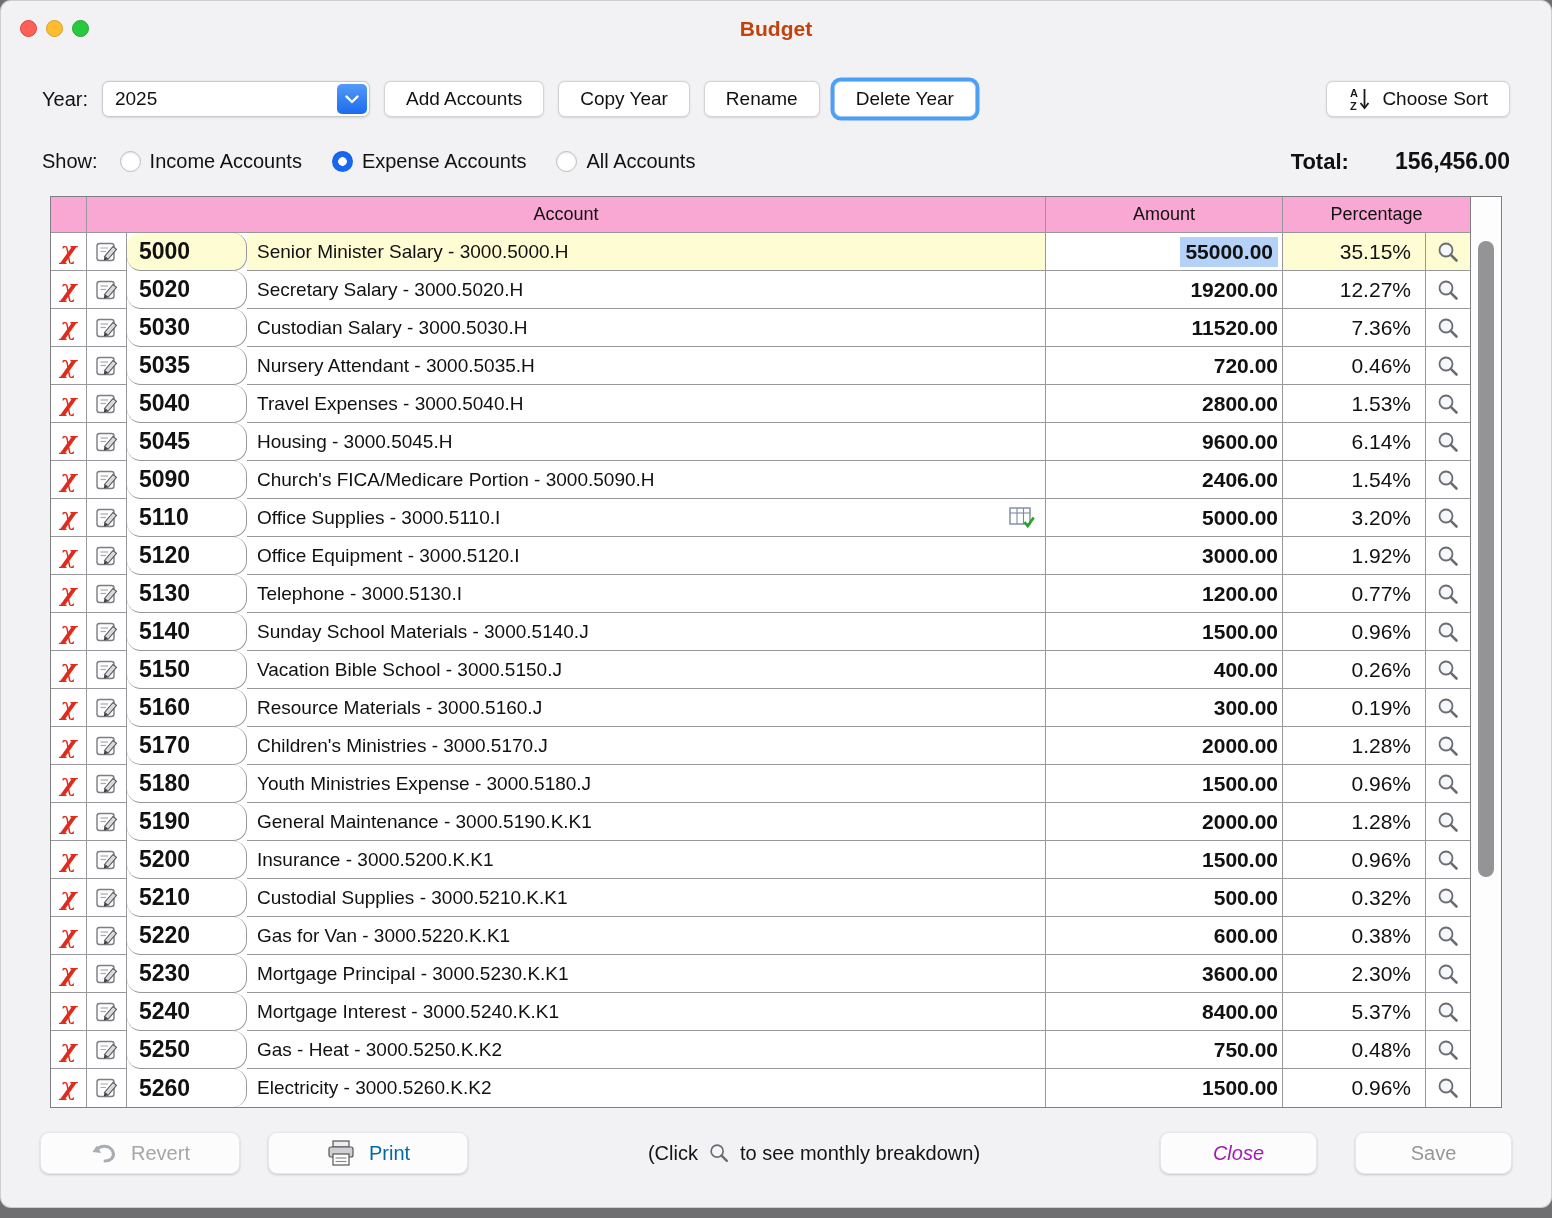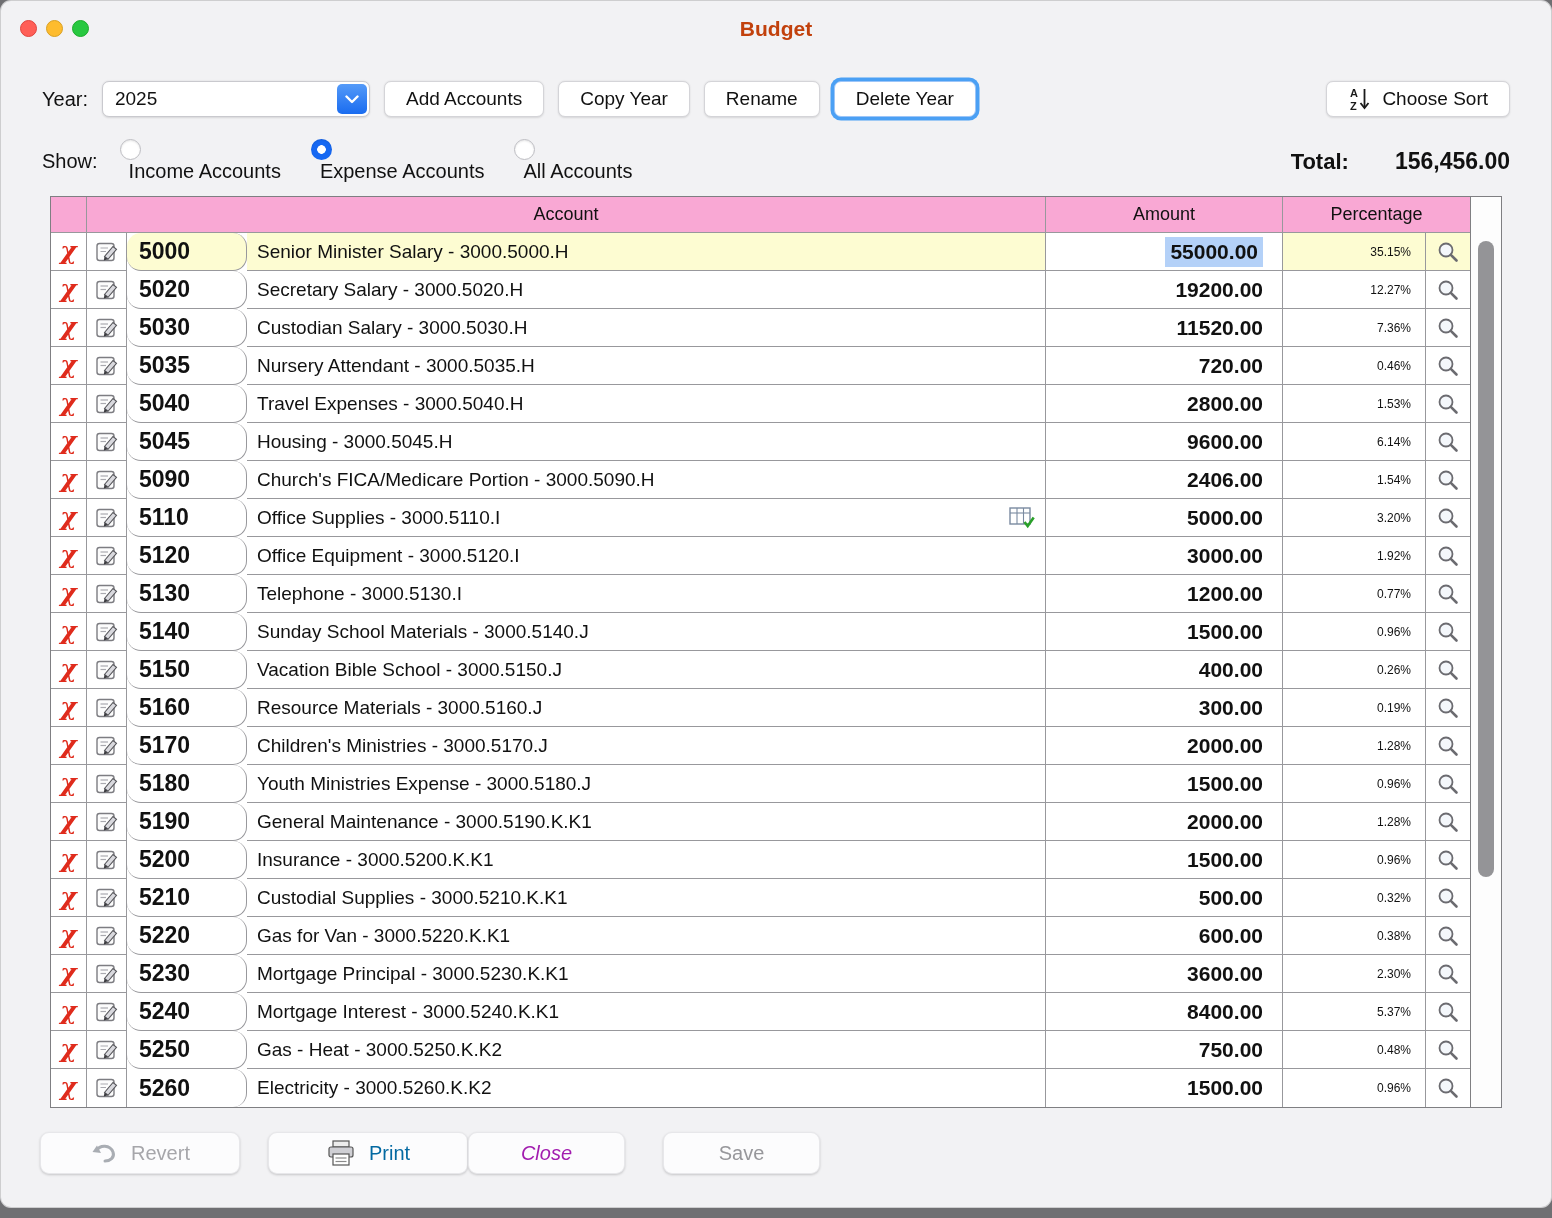--- a/index.html
+++ b/index.html
@@ -45,21 +45,21 @@
     height:36px; padding:16px 21px; font-size:19px;
     background:#fff; border:1px solid #d4d4d8; border-radius:7px;
     box-shadow:0 .5px 2px rgba(0,0,0,.12); color:#111;
     display:flex; align-items:center; gap:10px; white-space:nowrap; cursor:default;
   }
   .ml14{ margin-left:14px; }
   .tb-btn.focus-ring{ box-shadow:0 0 0 3.5px #4ba0f4; border-color:#9cc5f8; }
   .spacer{ flex:1; }
   
   .show-row{ display:flex; align-items:center; padding:0 42px; margin-top:24px; height:38px; font-size:20px; flex:0 0 auto; }
-  .radio{ display:flex; align-items:flex-start; margin-left:30px; cursor:default;flex-direction:column; }
+  .radio{ display:flex; align-items:center; margin-left:30px; cursor:default; }
   .radio:first-of-type{ margin-left:22px; }
   .rdot{
     width:21px; height:21px; border-radius:50%;
     background:#fff; border:1px solid #bdbdc2;
     box-shadow: inset 0 1px 2px rgba(0,0,0,.10);
   }
   .radio.checked .rdot{
     border:none;
     background: radial-gradient(circle at center, #ffffff 0 4px, #1668f2 4.6px 100%);
   }
@@ -85,22 +85,22 @@
   .trow:last-child .cell{ border-bottom:none; }
   .c-del{ justify-content:center; cursor:default; }
   .chi{
     font-family:"DejaVu Serif","Liberation Serif",serif;
     font-style:italic; font-weight:bold;
     color:#df2b1c; font-size:25px; line-height:1; padding-bottom:3px;
   }
   .c-edit{ justify-content:center; cursor:default; }
   .c-num{ font-size:23px; font-weight:bold; padding-left:12px;border-radius:14px; }
   .c-name{ font-size:19px; padding-left:10px; padding-right:10px; justify-content:space-between; }
-  .c-amt{ justify-content:flex-end; padding-right:19px; font-size:21px; font-weight:bold; }
-  .c-pct{ justify-content:flex-end; padding-right:14px; font-size:12px;padding-left:32px; }
+  .c-amt{ justify-content:flex-end; padding-right:4px; font-size:21px; font-weight:bold; }
+  .c-pct{ justify-content:flex-end; padding-right:14px; font-size:21px;padding-left:32px; }
   .c-mag{ justify-content:center; border-right:none; cursor:default; }
   .trow.selected .c-num,
   .trow.selected .c-name,
   .trow.selected .c-pct,
   .trow.selected .c-mag{ background:#fdfcd2; }
   .trow.selected .amount-text{ background:#b4d1f8; padding:3px 5px; }
   .vscroll{ width:31px; border-left:1px solid #7f7f82; position:relative; background:#fdfdfd; }
   .vthumb{ position:absolute; left:7px; top:44px; width:16px; height:636px; background:#949497; border-radius:9px; }
   
   .footer{ display:flex; align-items:center; margin-top:24px; padding:0 40px; flex:0 0 auto; }
@@ -999,20 +999,30 @@
         <svg width="30" height="27" viewBox="0 0 30 27">
           <rect x="7" y="1" width="16" height="6" fill="#ececec" stroke="#555" stroke-width="1.2"></rect>
           <rect x="3" y="7" width="24" height="10" rx="2" fill="#cfcfd4" stroke="#555" stroke-width="1.2"></rect>
           <rect x="7" y="14" width="16" height="11" fill="#fff" stroke="#555" stroke-width="1.2"></rect>
           <line x1="9.5" y1="18" x2="20.5" y2="18" stroke="#8a8a8a" stroke-width="1.2"></line>
           <line x1="9.5" y1="21.5" x2="20.5" y2="21.5" stroke="#8a8a8a" stroke-width="1.2"></line>
         </svg>
       </span>
       <span>Print</span>
     </button>
+    <div class="hint">
+      <span>(Click</span>
+      <span>
+        <svg width="24" height="24" viewBox="0 0 26 26">
+          <circle cx="11" cy="11" r="6.5" fill="#f2f6fb" stroke="#6b6b70" stroke-width="1.8"></circle>
+          <line x1="15.8" y1="15.8" x2="21.5" y2="21.5" stroke="#6b6b70" stroke-width="2.6" stroke-linecap="round"></line>
+        </svg>
+      </span>
+      <span>to see monthly breakdown)</span>
+    </div>
     <button class="ft-btn ft-close">
       <span>Close</span>
     </button>
     <button class="ft-btn ft-save">
       <span>Save</span>
     </button>
   </div>
 
 </div>
 

